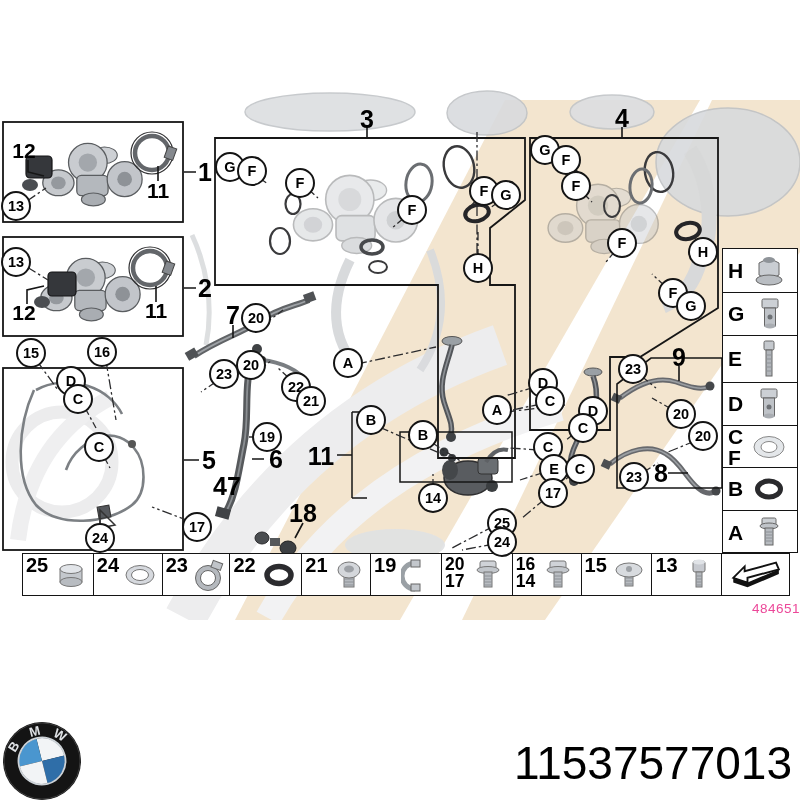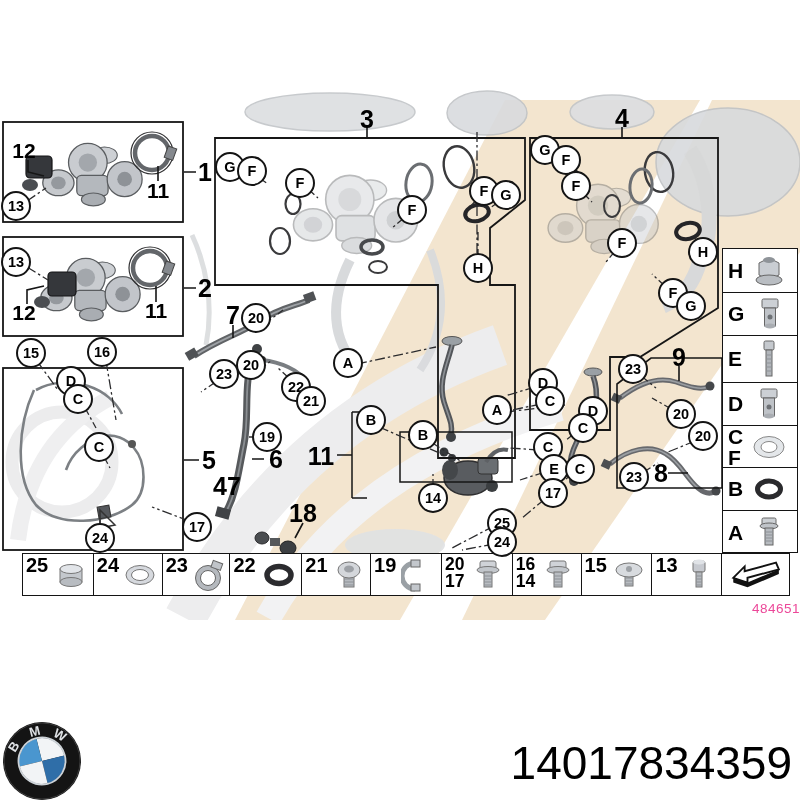--- a/index.html
+++ b/index.html
@@ -487,17 +487,17 @@
         <path d="M0,0 L0,23 A23,23 0 0 1 -23,0 Z" fill="#f2f4f6"></path>
         <circle r="23.5" fill="none" stroke="#cdd3d8" stroke-width="1.8"></circle>
         <g fill="#dfe2e5" font-family="Liberation Sans, sans-serif" font-size="13" font-weight="bold" text-anchor="middle">
           <text x="-20.8" y="-17.6" transform="rotate(-44 -20.8 -17.6)">B</text>
           <text x="0" y="-26">M</text>
           <text x="20.8" y="-17.6" transform="rotate(44 20.8 -17.6)">W</text>
         </g>
       </g>
     </svg>
     <div class="pn">
-      <span>14017834359</span>
+      <span>11537577013</span>
     </div>
   </div>
 
 </div>
 
 </body></html>

